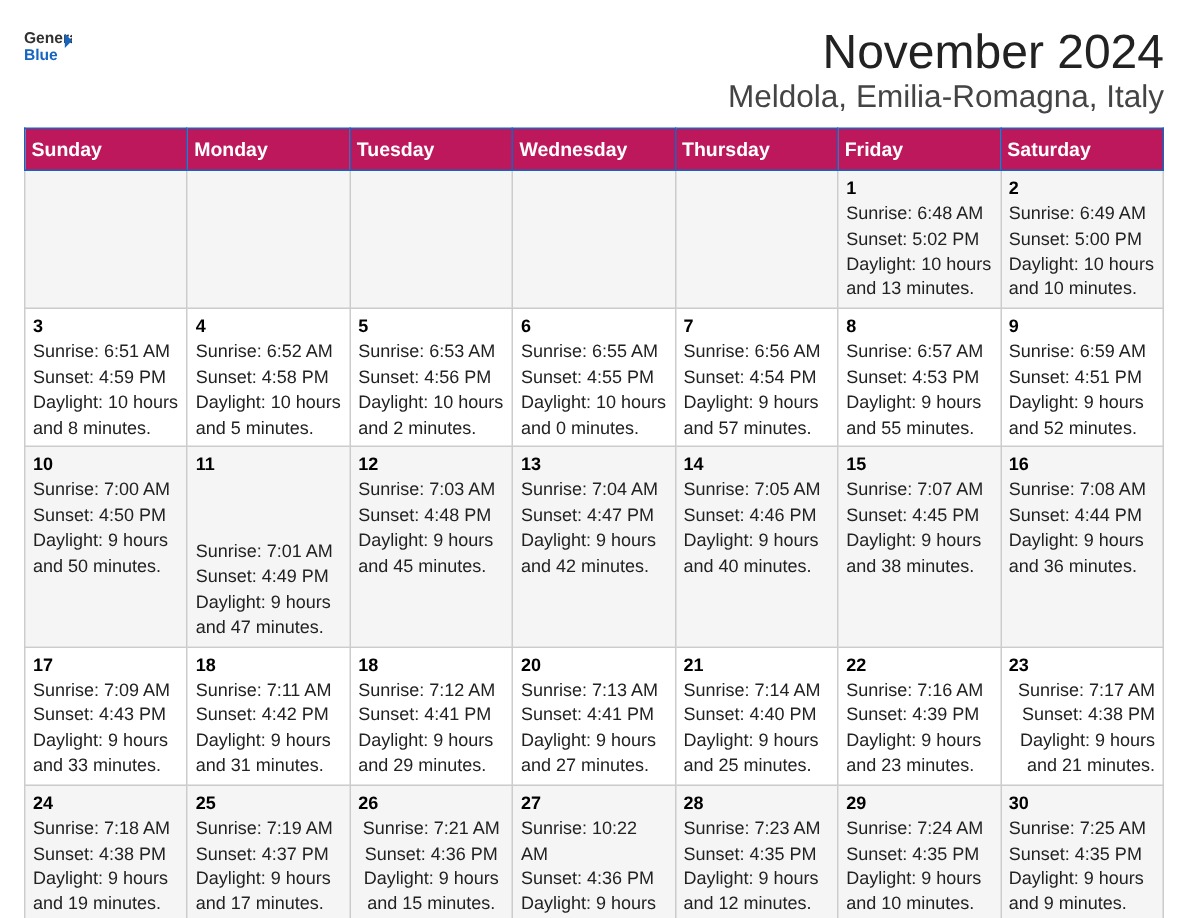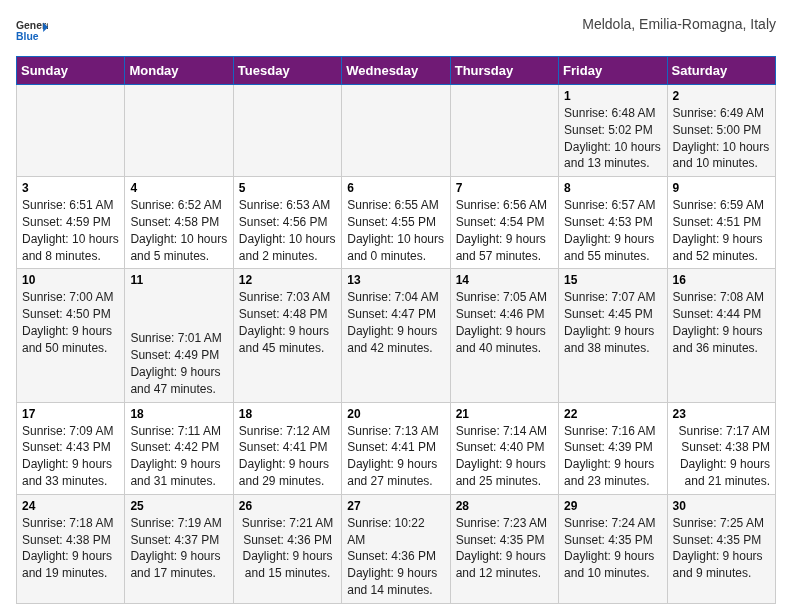--- a/index.html
+++ b/index.html
@@ -27,31 +27,31 @@
     }
     .title-area {
       text-align: right;
     }
     .month-title {
       font-size: 32px;
       font-weight: normal;
       color: #222;
     }
     .location-title {
-      font-size: 14px;
+      font-size: 21px;
       color: #444;
       margin-left: 32px;
     }
     .calendar-table {
       width: 100%;
       border-collapse: collapse;
       font-size: 11px;
     }
     .calendar-table thead tr th {
-      background-color: #701a75;
+      background-color: #be185d;
       color: #fff;
       padding: 6px 4px;
       text-align: left;
       font-size: 13px;
       font-weight: bold;
       border: 1px solid #1565c0;
     }
     .calendar-table tbody tr td {
       border: 1px solid #ccc;
       vertical-align: top;
@@ -86,20 +86,21 @@
 
 <div class="header-area">
   <div class="logo">
     <svg class="logo-icon" viewBox="0 0 40 40" xmlns="http://www.w3.org/2000/svg">
       <text x="0" y="16" font-family="Arial" font-size="13" font-weight="bold" fill="#333">General</text>
       <text x="0" y="30" font-family="Arial" font-size="13" font-weight="bold" fill="#1565c0">Blue</text>
       <polygon points="34,8 40,14 34,20" fill="#1565c0"></polygon>
     </svg>
   </div>
   <div class="title-area">
+    <div class="month-title">November 2024</div>
     <div class="location-title">Meldola, Emilia-Romagna, Italy</div>
   </div>
 </div>
 
 <table class="calendar-table">
   <thead>
     <tr>
     <th>Sunday</th>
         <th>Monday</th>
         <th>Tuesday</th>

